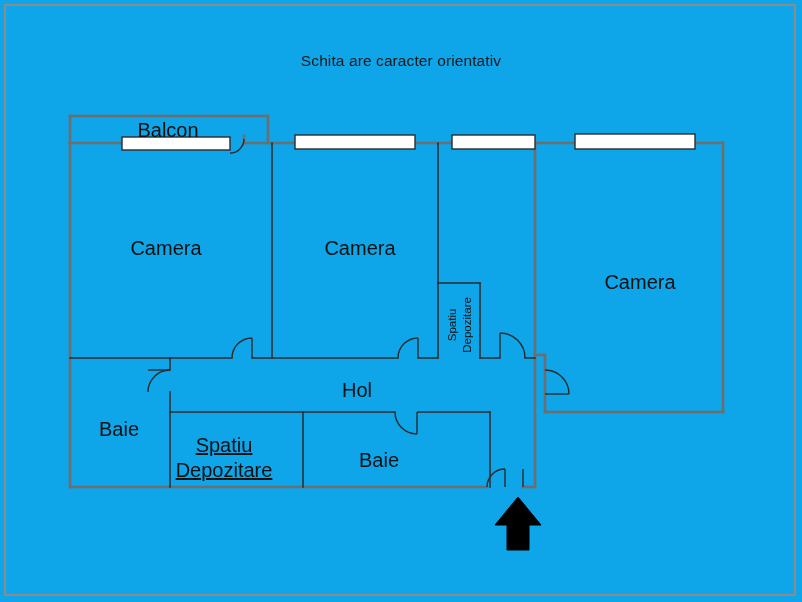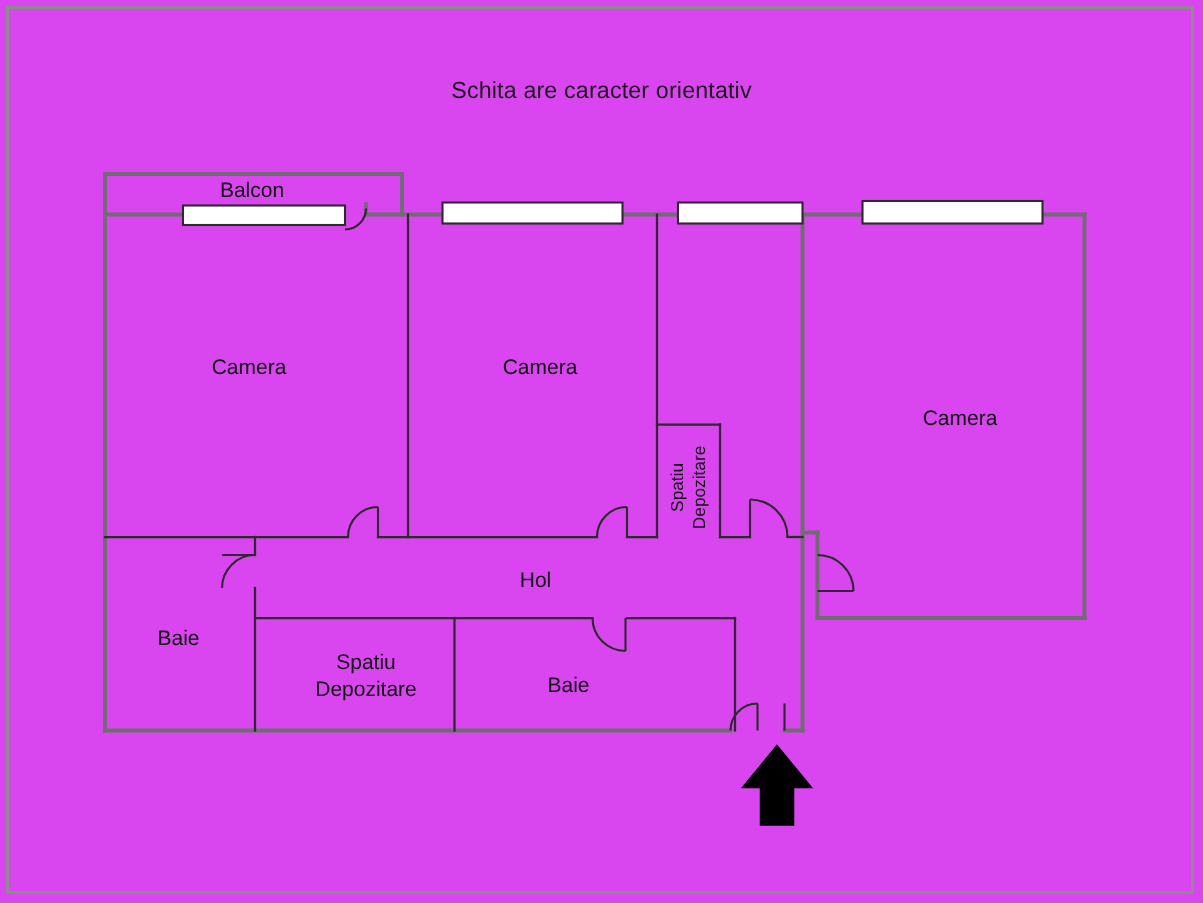--- a/index.html
+++ b/index.html
@@ -7,21 +7,21 @@
     padding: 0;
     background: #ffffff;
   }
   body {
     font-family: "Liberation Sans", sans-serif;
   }
   #page {
     position: relative;
     width: 802px;
     height: 602px;
-    background: #d946ef;
+    background: #0ea5e9;
     overflow: hidden;
   }
   #outer-frame {
     position: absolute;
     left: 4px;
     top: 4px;
     width: 792px;
     height: 592px;
     border: 2px solid #8c8c8c;
     box-sizing: border-box;
@@ -36,21 +36,21 @@
     color: #1a1a1a;
     letter-spacing: 0.1px;
   }
   #plan-svg {
     position: absolute;
     left: 0;
     top: 0;
   }
   .room-label {
     position: absolute;
-    font-size: 14px;
+    font-size: 20px;
     color: #111111;
     text-align: center;
     line-height: 1.25;
     white-space: pre-line;
   }
   .room-label.vertical {
     transform-origin: 50% 50%;
     transform: rotate(-90deg);
     white-space: pre;
   }
@@ -163,18 +163,18 @@
 
   <div class="room-label" style="left:590px; top:270px; width:100px;">Camera</div>
 
   <div class="room-label vertical" style="left:400px; top:310px; width:120px; font-size:11.5px; line-height:1.3;">Spatiu
 Depozitare</div>
 
   <div class="room-label" style="left:307px; top:378px; width:100px;">Hol</div>
 
   <div class="room-label" style="left:69px; top:417px; width:100px;">Baie</div>
 
-  <div class="room-label" style="left:184px; top:433px; width:120px;">Spatiu
+  <div class="room-label" style="left:164px; top:433px; width:120px;text-decoration:underline;">Spatiu
 Depozitare</div>
 
   <div class="room-label" style="left:329px; top:448px; width:100px;">Baie</div>
 
 </div>
 
 </body></html>

